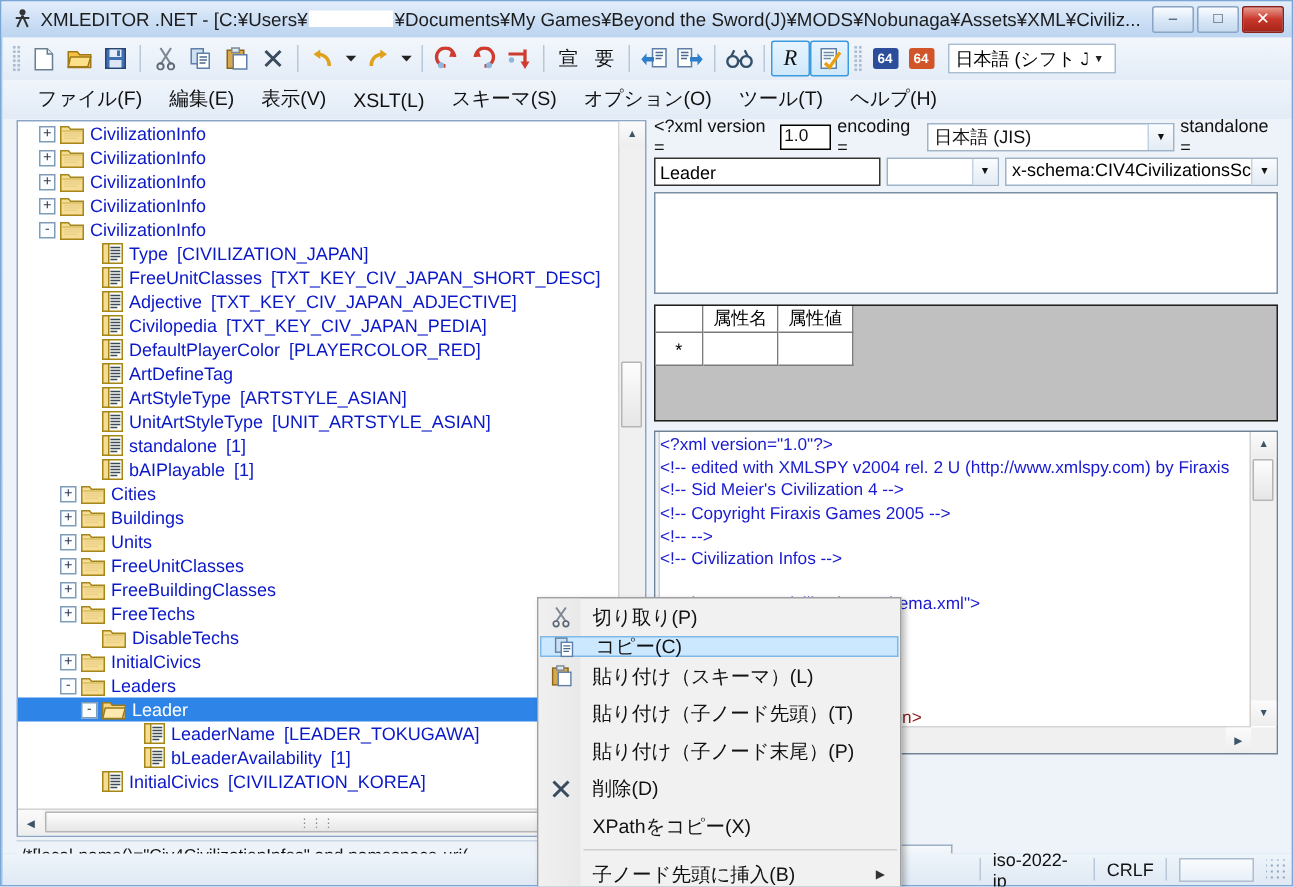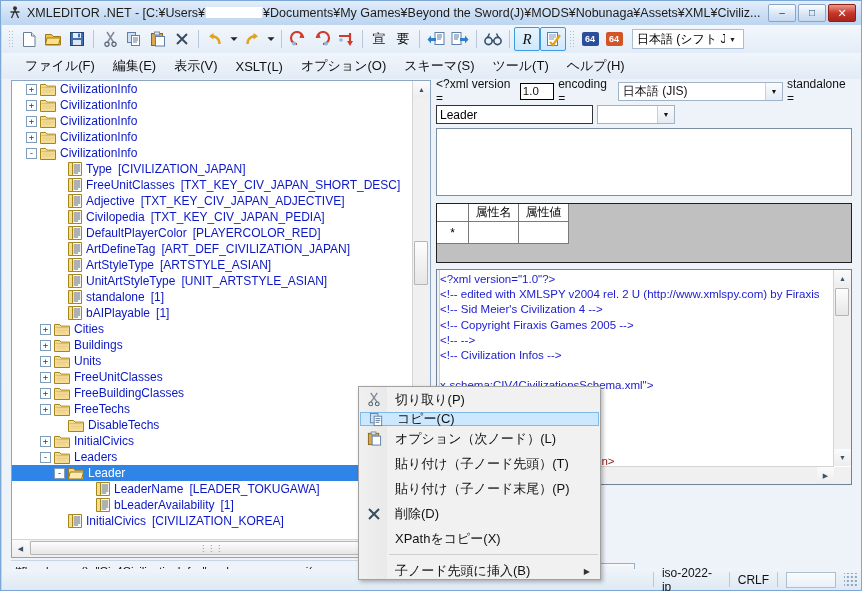--- a/index.html
+++ b/index.html
@@ -125,21 +125,21 @@
   .combo .ctext{flex:1 1 auto;padding-left:4px;white-space:nowrap;
                 overflow:hidden;}
   .combo .carrow{width:16px;height:17px;display:flex;align-items:center;
       justify-content:center;font-size:7px;color:#111;
       background:linear-gradient(#fafcfe,#e3ebf4);border-left:1px solid #c3d2e0;}
   .namerow{display:flex;align-items:center;gap:4px;margin-top:3px;}
   .txtbox{height:19px;border:1px solid #333;background:#fff;font-size:12px;
           padding:0 3px;box-sizing:border-box;display:flex;align-items:center;}
   .bigtext{margin-top:4px;height:68px;border:1px solid #7b8fa3;background:#fff;
            box-sizing:border-box;}
-  .attrgrid{margin-top:7px;height:60px;border:1px solid #202020;
+  .attrgrid{margin-top:7px;height:78px;border:1px solid #202020;
             background:#c0c0c0;box-sizing:border-box;overflow:hidden;}
   .ag-head{display:flex;height:18px;}
   .ag-cell{border-right:1px solid #7a7a7a;border-bottom:1px solid #7a7a7a;
            background:#fff;display:flex;align-items:center;
            justify-content:center;font-size:12px;box-sizing:border-box;}
   .ag-row{display:flex;height:22px;}
   .ag-rowhdr{width:32px;}
   .xmlview{margin-top:6px;height:216px;border:1px solid #6f8296;background:#fff;
            box-sizing:border-box;position:relative;overflow:hidden;}
   .xmlcode{position:absolute;left:3px;top:2px;right:18px;bottom:18px;
@@ -164,21 +164,21 @@
   .st-cell{font-size:12px;color:#111;padding:0 8px;height:15px;
            display:flex;align-items:center;border-left:1px solid #b9c8d8;}
   .st-cell.first{border-left:none;}
   .grip{margin-left:auto;width:14px;height:14px;margin-right:3px;
      background-image:radial-gradient(circle,#8fa6bd 1px,transparent 1px);
      background-size:4px 4px;background-position:right bottom;}
   .st-box{width:48px;height:14px;border:1px solid #b0bfcf;
           background:linear-gradient(#fafcfe,#e8eff7);}
 
   
-  .ctxmenu{position:absolute;left:357px;top:385px;width:243px;
+  .ctxmenu{position:absolute;left:357px;top:397px;width:243px;
            background:#f1f1f1;border:1px solid #a0a0a0;box-sizing:border-box;
            box-shadow:2px 2px 4px rgba(0,0,0,.28);overflow:hidden;height:194px;}
   .ctx-strip{position:absolute;left:0;top:0;width:28px;bottom:0;
              background:linear-gradient(90deg,#f0f0f0,#e9e9e9);}
   .ctx-item{position:relative;height:25px;display:flex;align-items:center;
             font-size:13px;color:#111;padding-left:36px;z-index:2;}
   .ctx-item.hi{background:#cce8ff;border:1px solid #7fb9e8;
                box-sizing:border-box;margin:0 1px;height:14px;}
   .ctx-icon{position:absolute;left:6px;top:50%;transform:translateY(-50%);
             width:18px;height:18px;display:flex;align-items:center;
@@ -373,22 +373,22 @@
       <span class="lbl">日本語 (シフト JIS</span>
       <span class="arrow">▼</span>
     </span>
   </div>
 
   <div class="menubar">
     <span class="menu-item">ファイル(F)</span>
     <span class="menu-item">編集(E)</span>
     <span class="menu-item">表示(V)</span>
     <span class="menu-item">XSLT(L)</span>
+    <span class="menu-item">スキーマ(S)</span>
     <span class="menu-item">オプション(O)</span>
-    <span class="menu-item">スキーマ(S)</span>
     <span class="menu-item">ツール(T)</span>
     <span class="menu-item">ヘルプ(H)</span>
   </div>
 
   <div class="client">
 
     <div class="treepane">
       <div class="tree" id="tree-root">
           <div class="trow">
             <span class="tw" style="width: 14px; flex: 0 0 auto;"></span>
@@ -497,21 +497,20 @@
           </div>
           <div class="trow">
             <span class="tw" style="width: 42px; flex: 0 0 auto;"></span>
             <span class="exp empty"></span>
             <span class="ico-doc"><svg width="14" height="14" viewBox="0 0 14 14">
                 <path d="M0.5 0.5h9.5v13h-9.5z" fill="#f7dc94" stroke="#a58618"></path>
                 <path d="M4.5 0.5h9v13h-9z" fill="#fffdf3" stroke="#a58618"></path>
                 <path d="M5.6 3h6.6M5.6 5h6.6M5.6 7h6.6M5.6 9h6.6M5.6 11h4.6" stroke="#3b4a5c" stroke-width=".85"></path>
               </svg></span>
             <span class="tlabel">ArtDefineTag</span>
-            <span class="tval">[ART_DEF_CIVILIZATION_JAPAN]</span>
           </div>
           <div class="trow">
             <span class="tw" style="width: 42px; flex: 0 0 auto;"></span>
             <span class="exp empty"></span>
             <span class="ico-doc"><svg width="14" height="14" viewBox="0 0 14 14">
                 <path d="M0.5 0.5h9.5v13h-9.5z" fill="#f7dc94" stroke="#a58618"></path>
                 <path d="M4.5 0.5h9v13h-9z" fill="#fffdf3" stroke="#a58618"></path>
                 <path d="M5.6 3h6.6M5.6 5h6.6M5.6 7h6.6M5.6 9h6.6M5.6 11h4.6" stroke="#3b4a5c" stroke-width=".85"></path>
               </svg></span>
             <span class="tlabel">ArtStyleType</span>
@@ -710,20 +709,24 @@
           <span class="ctext">日本語 (JIS)</span>
           <span class="carrow">▼</span>
         </span>
         <span>standalone =</span>
       </div>
 
       <div class="namerow">
         <span class="txtbox" style="width:157px;">Leader</span>
         <span class="combo" style="width:78px;">
           <span class="ctext"></span>
+          <span class="carrow">▼</span>
+        </span>
+        <span class="combo" style="width:auto;flex:1 1 auto;border-color:#9fb4c9;">
+          <span class="ctext">x-schema:CIV4CivilizationsSc</span>
           <span class="carrow">▼</span>
         </span>
       </div>
 
       <div class="bigtext">
         <span></span>
       </div>
 
       <div class="attrgrid">
         <div class="ag-head">
@@ -811,21 +814,21 @@
     </div>
 
     <div class="ctx-item">
       <span class="ctx-icon">
         <svg width="15" height="15" viewBox="0 0 16 16">
             <rect x="1.5" y="2.5" width="11" height="12" fill="#d8a84e" stroke="#8c6519"></rect>
             <rect x="4.5" y="1" width="5" height="3" fill="#dfe6ee" stroke="#7c8b9a"></rect>
             <rect x="5.5" y="5.5" width="9" height="9.5" fill="#fff" stroke="#5d7fa8"></rect>
           </svg>
       </span>
-      <span>オプション（次ノード）(L)</span>
+      <span>貼り付け（スキーマ）(L)</span>
     </div>
 
     <div class="ctx-item">
       <span>貼り付け（子ノード先頭）(T)</span>
     </div>
 
     <div class="ctx-item">
       <span>貼り付け（子ノード末尾）(P)</span>
     </div>
 

